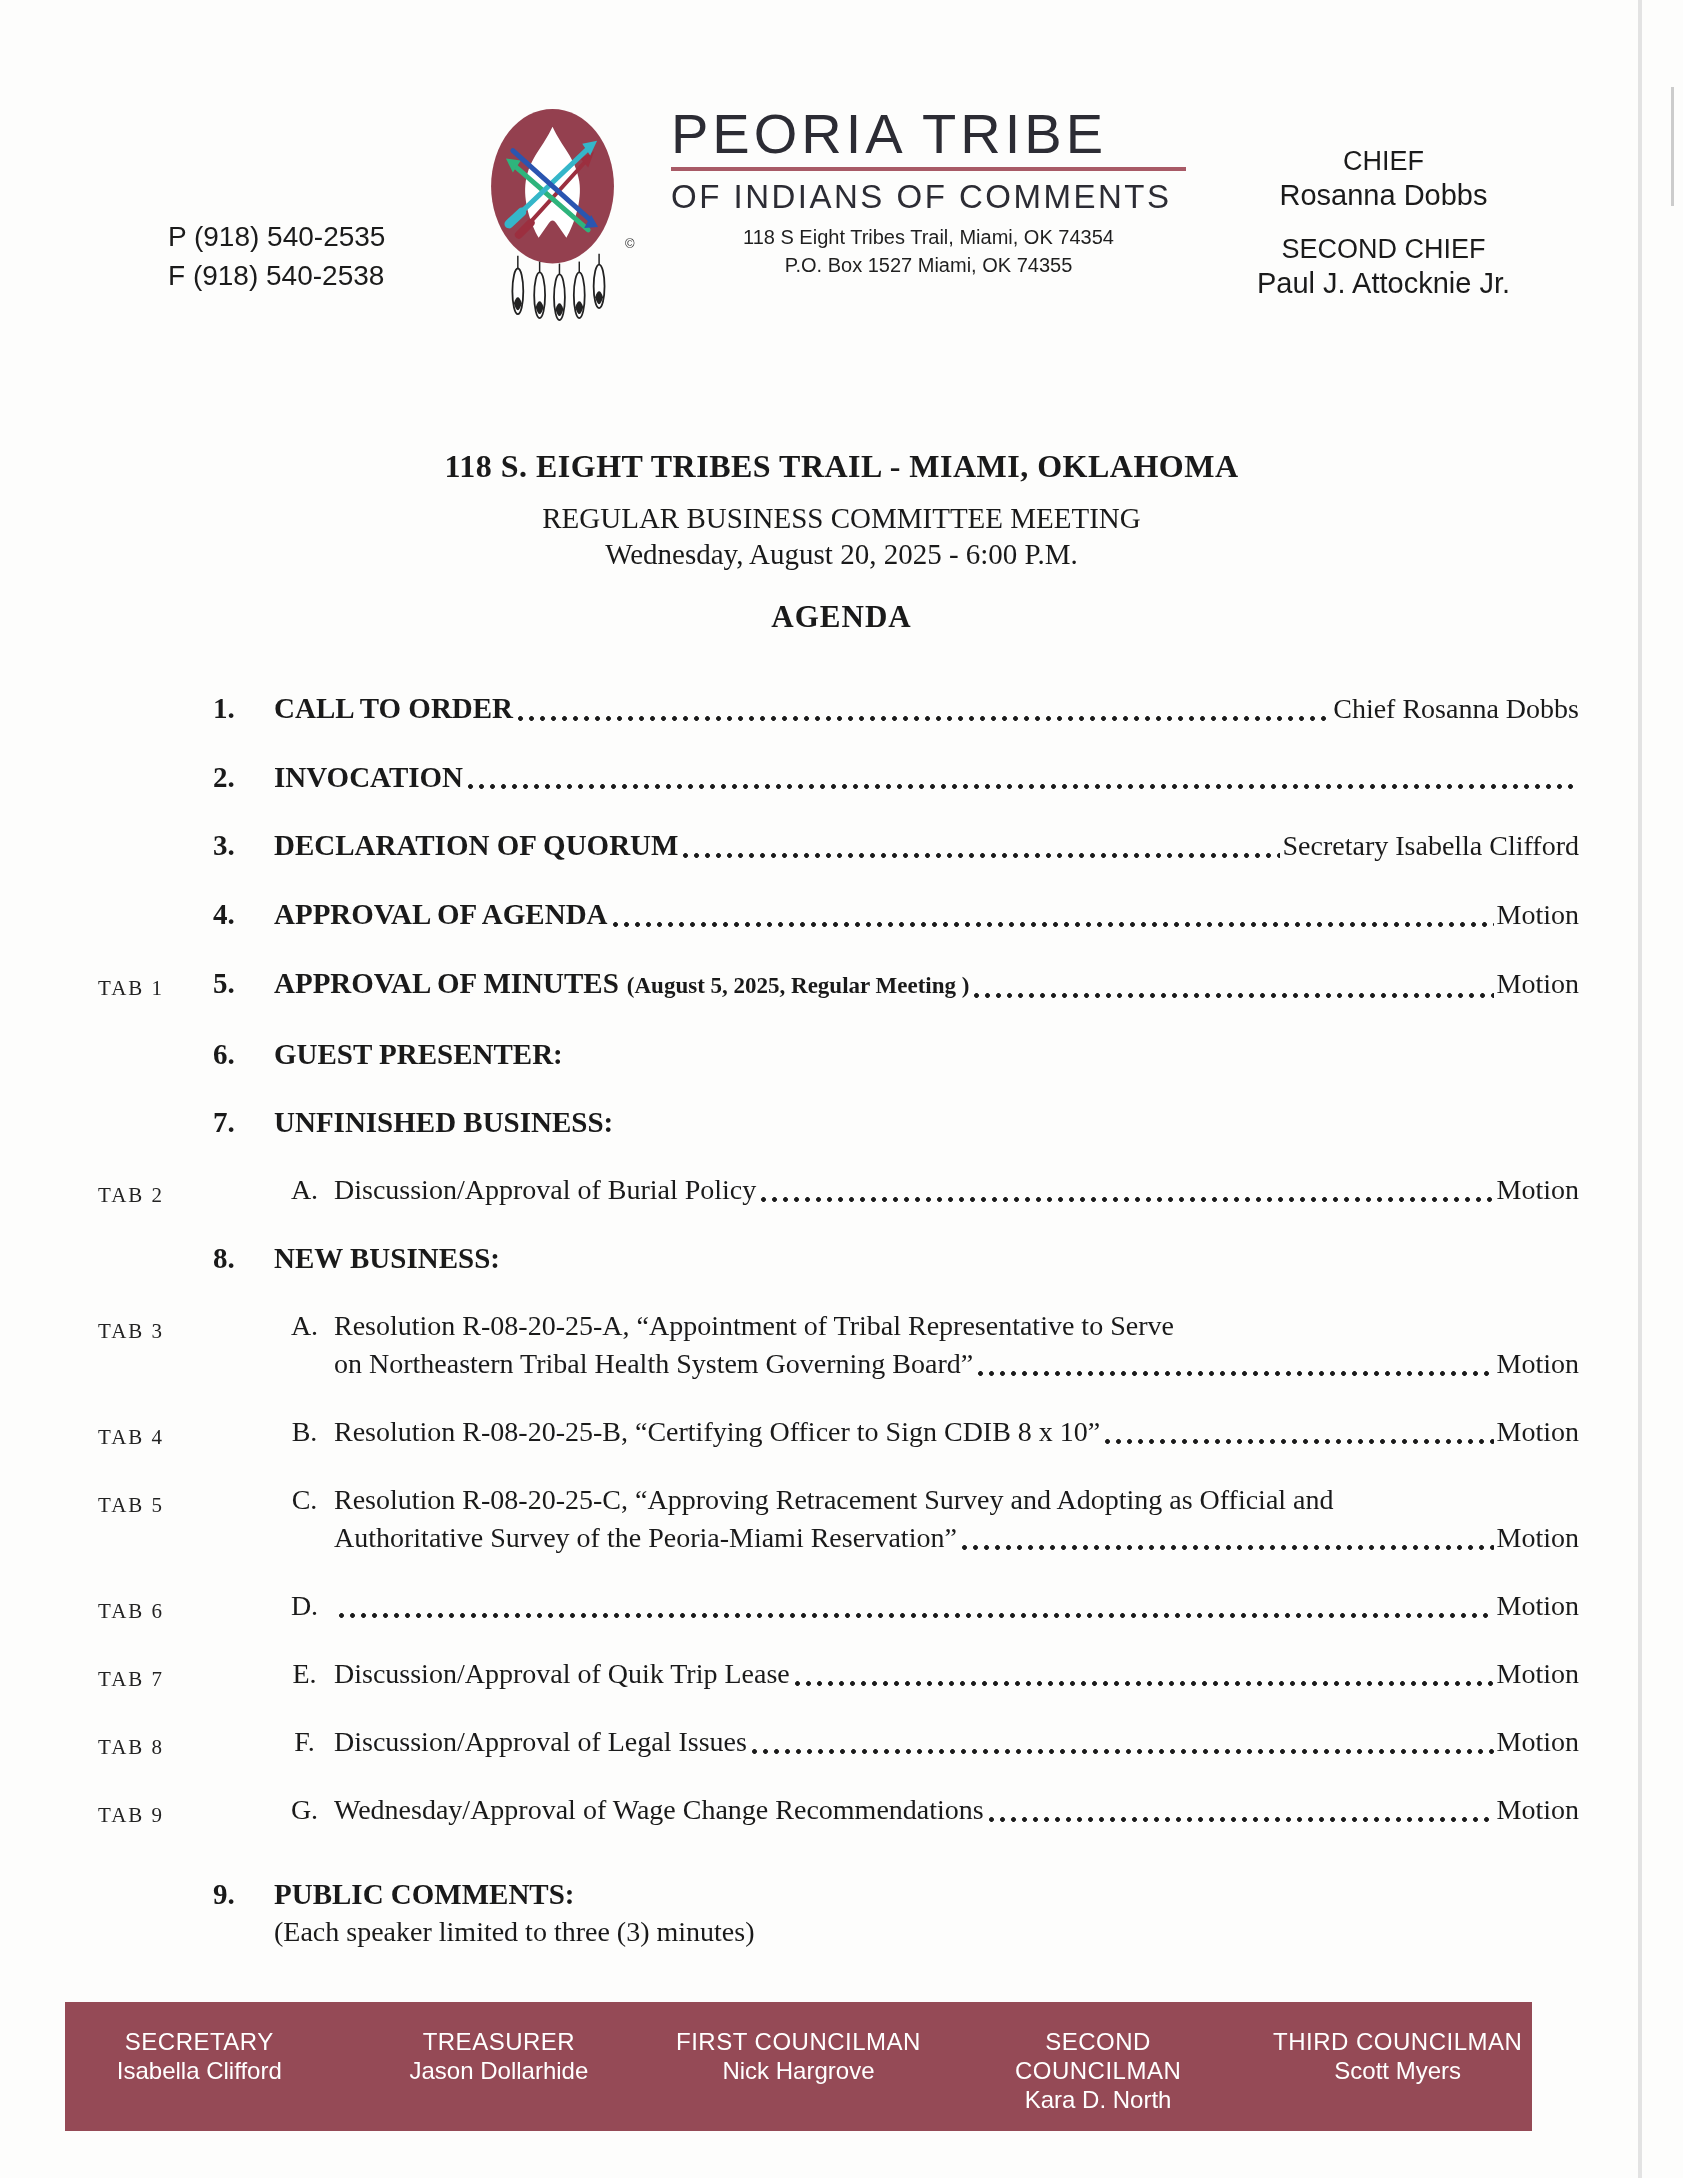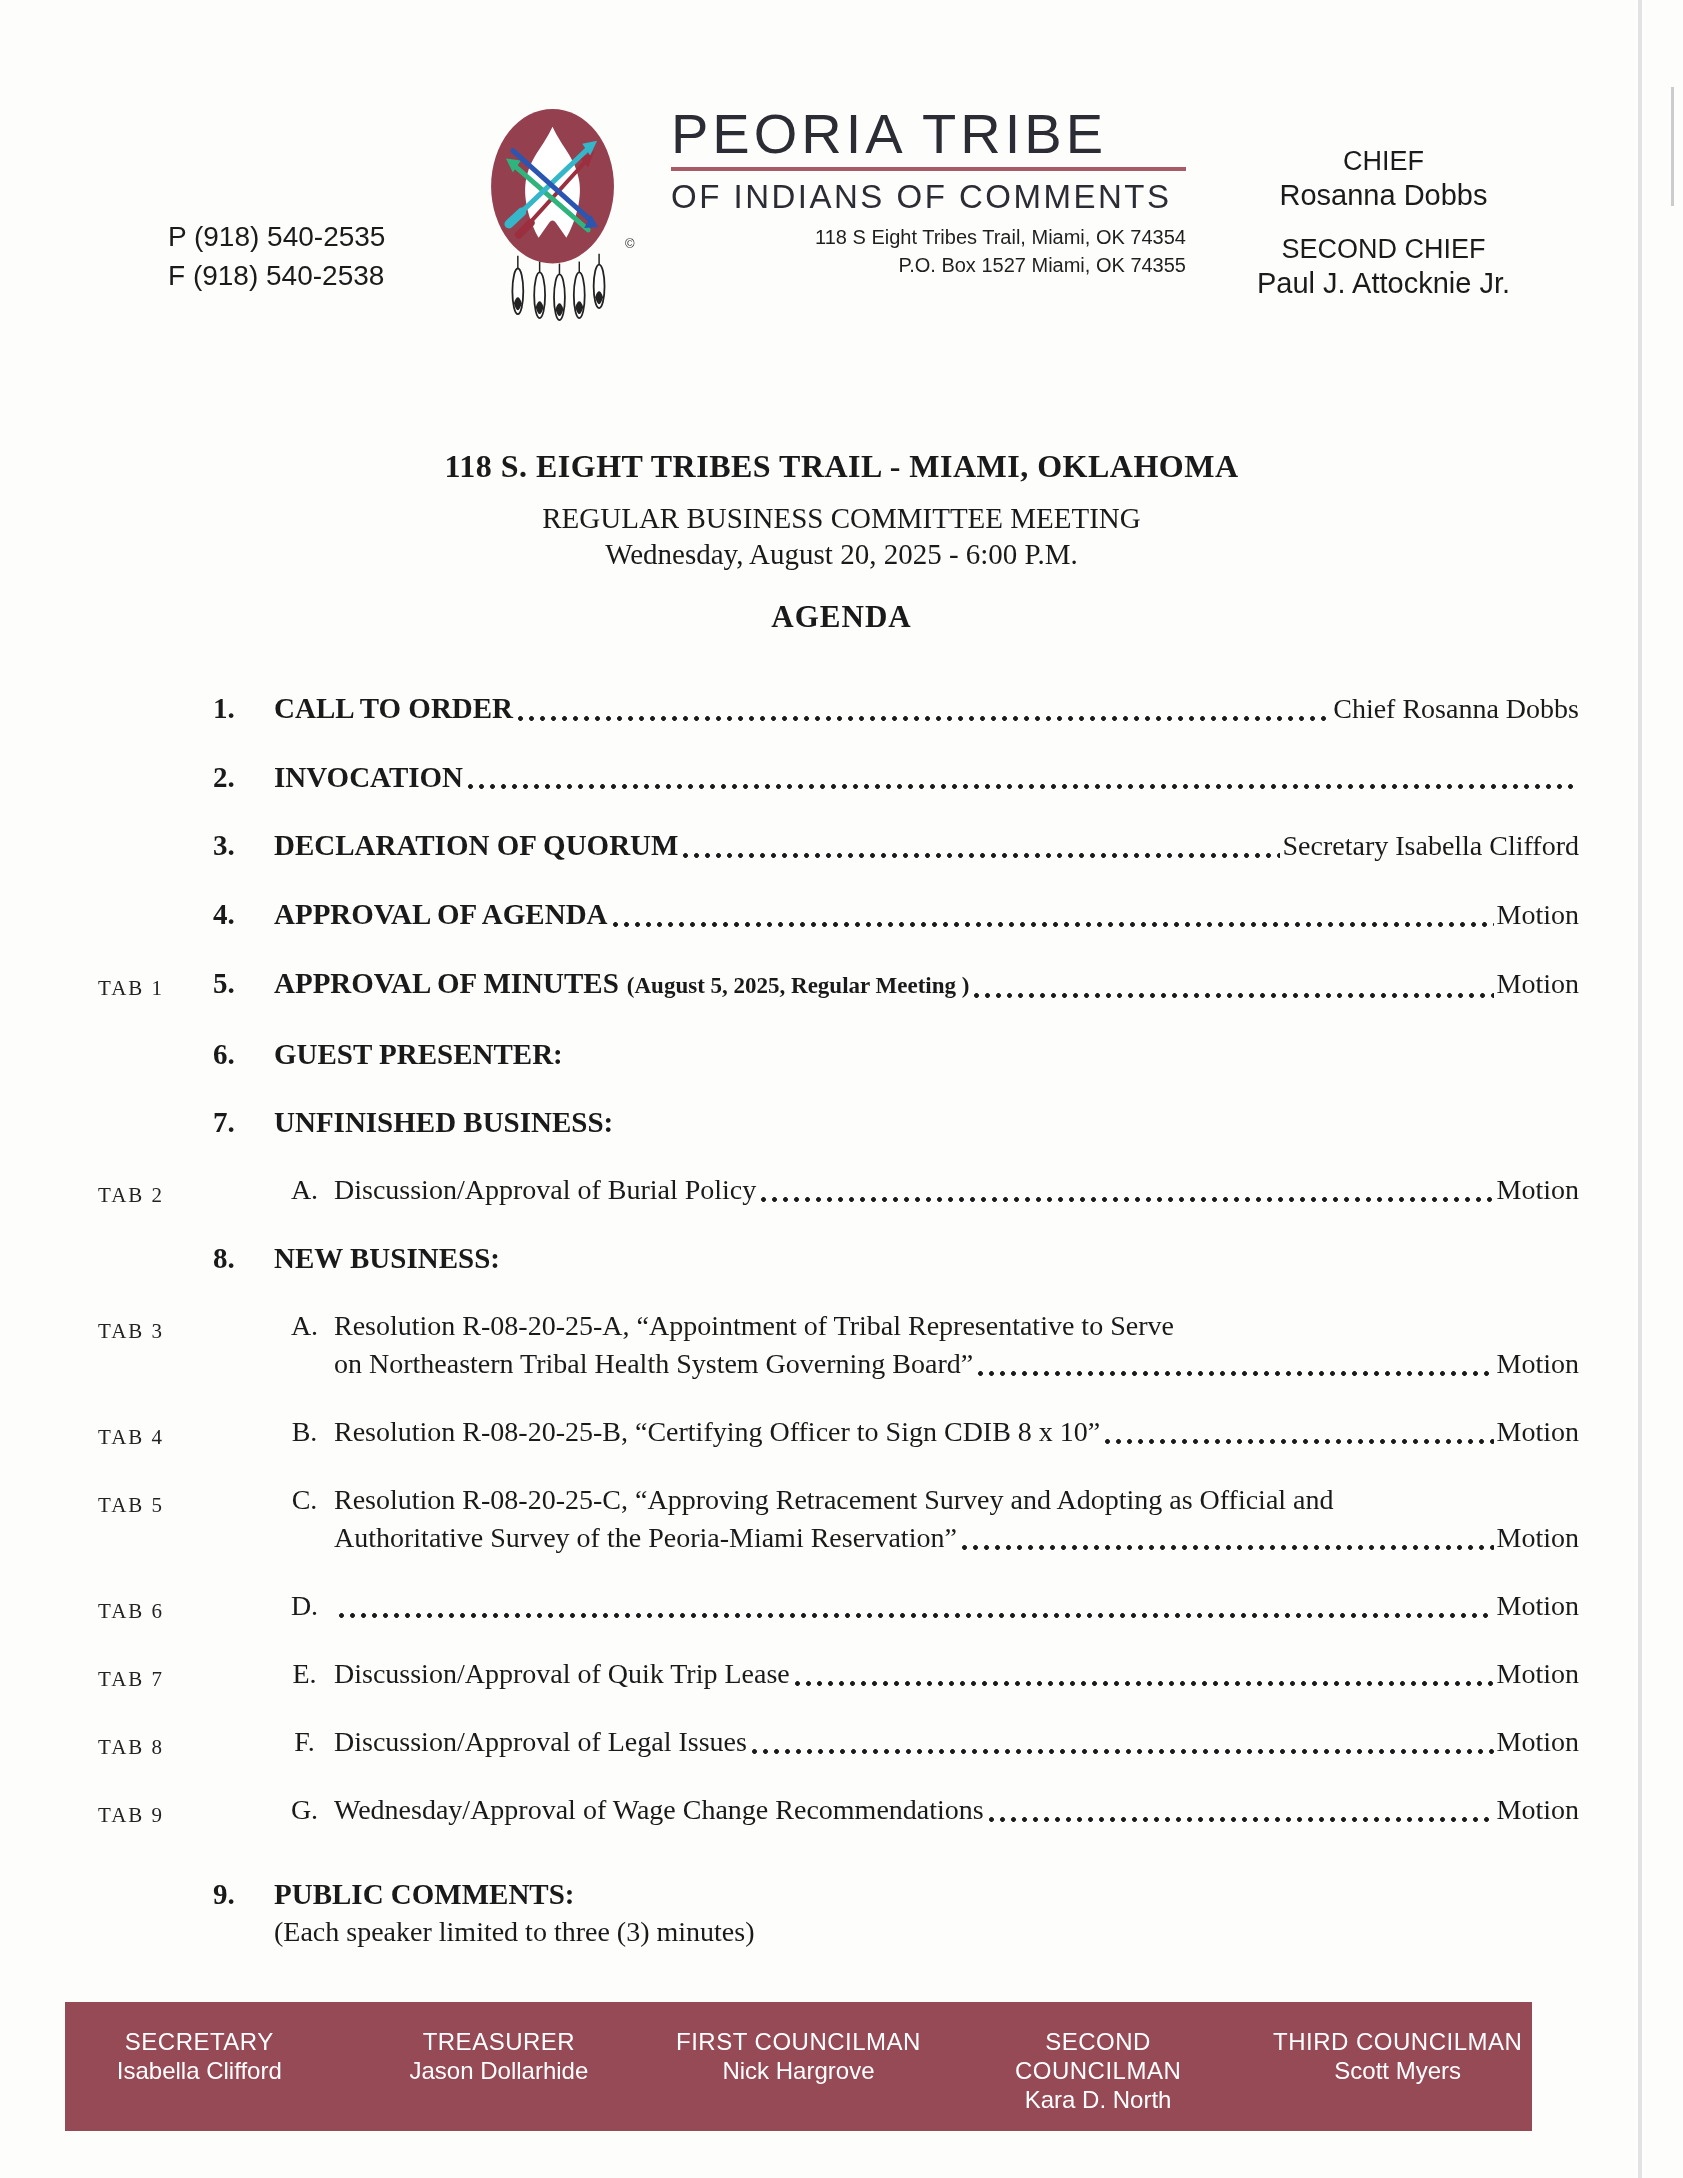--- a/index.html
+++ b/index.html
@@ -11,21 +11,21 @@
   .scan-dash{position:absolute;width:3px;background:#bfbfbf;opacity:.8;}
 
   
   .phone-block{position:absolute;left:168px;top:198px;font:28px/39px "Liberation Sans",sans-serif;color:#1b1b1b;margin-top:19px;}
   .logo{position:absolute;left:489px;top:105px;width:131px;height:220px;}
   .trademark{position:absolute;left:625px;top:236px;font:13px "Liberation Sans",sans-serif;color:#333;}
   .wordmark{position:absolute;left:642px;top:103px;width:540px;text-align:left;margin-left:29px;}
   .wordmark .brand{font:400 56px/61px "Liberation Sans",sans-serif;letter-spacing:4px;color:#2c2c34;white-space:nowrap;}
   .wordmark .rule{height:4px;background:#a85a66;margin:3px 0 7px 0;width:515px;}
   .wordmark .brand2{font:400 33px/38px "Liberation Sans",sans-serif;letter-spacing:2.5px;color:#2c2c34;white-space:nowrap;}
-  .wordmark .addr{margin-top:7px;width:515px;text-align:right;font:20px/28px "Liberation Sans",sans-serif;color:#1f1f1f;}
+  .wordmark .addr{margin-top:7px;width:515px;text-align:center;font:20px/28px "Liberation Sans",sans-serif;color:#1f1f1f;}
   .officials{position:absolute;left:1210px;top:145px;width:347px;text-align:center;
              font-family:"Liberation Sans",sans-serif;color:#1b1b1b;}
   .officials .o-title{font-size:27px;line-height:33px;}
   .officials .o-name{font-size:29px;line-height:35px;}
   .officials .grp{margin-bottom:20px;}
 
   
   .doc-head{position:absolute;left:0;top:446px;width:1683px;text-align:center;}
   .doc-head .t1{font-weight:bold;font-size:32px;line-height:40px;letter-spacing:0.5px;}
   .doc-head .meet{margin-top:14px;font-size:29px;line-height:36px;}

